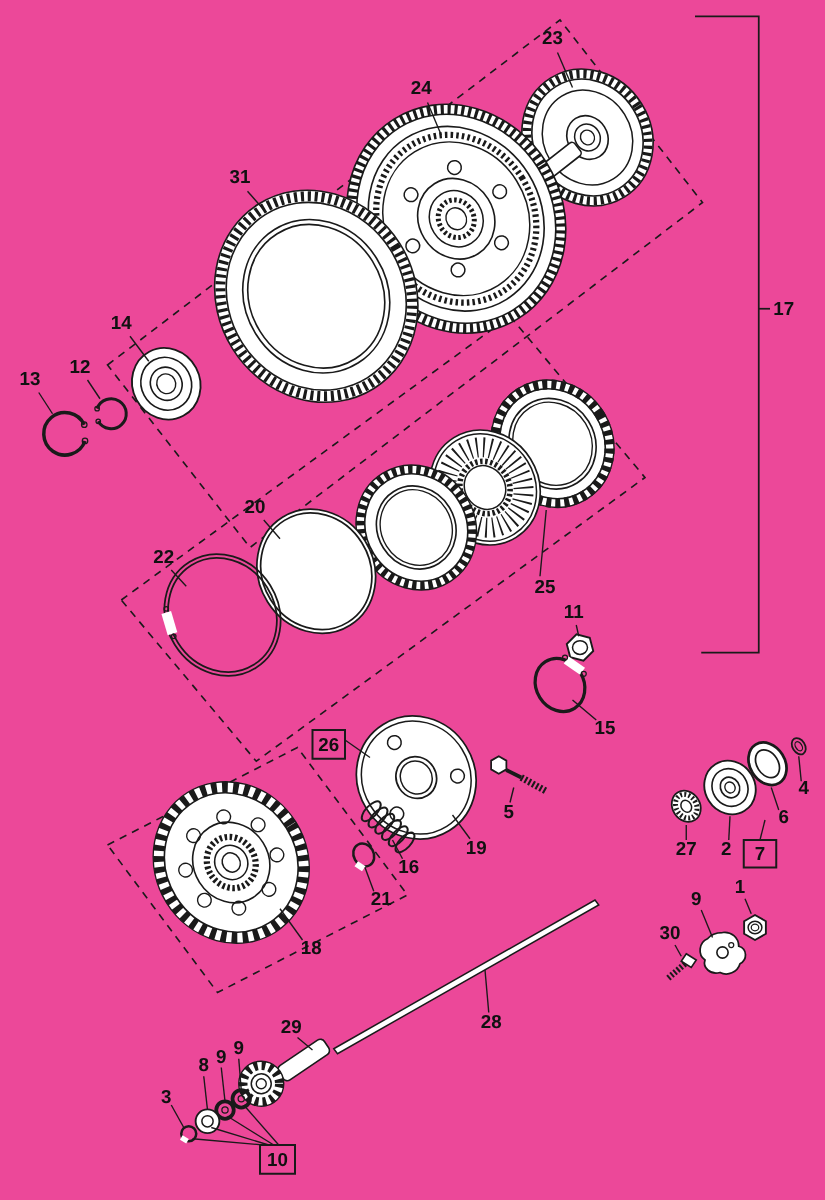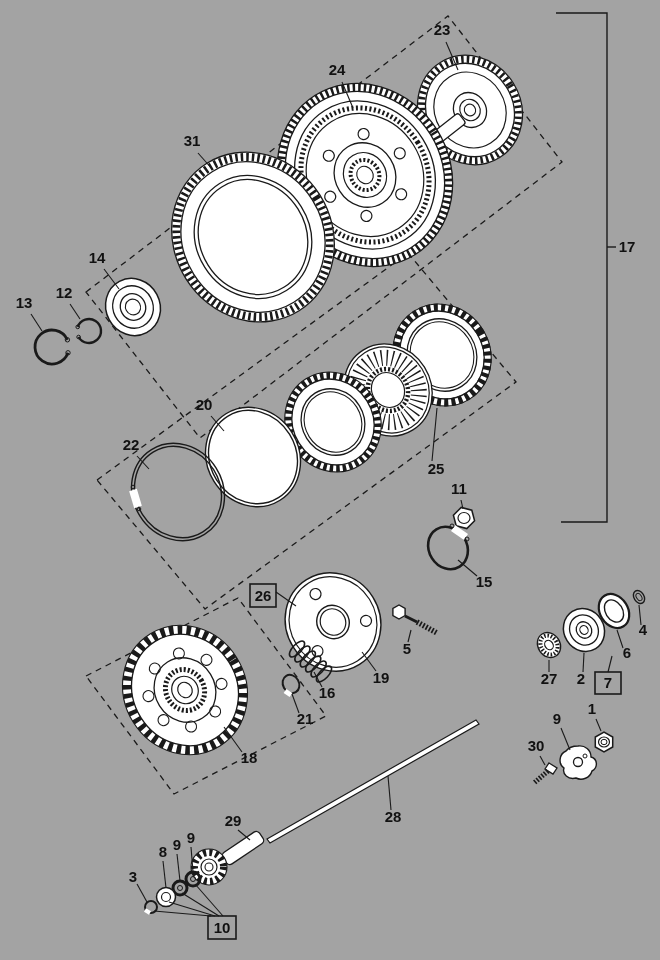--- a/index.html
+++ b/index.html
@@ -1,16 +1,16 @@
 <!DOCTYPE html>
 <html><head>
 <meta charset="utf-8">
 <style>
   html,body{margin:0;padding:0;background:#ffffff;}
-  .canvas{width:660px;height:960px;position:relative;background:#a3a3a3;overflow:hidden;
+  .canvas{width:660px;height:960px;position:relative;background:#ec4899;overflow:hidden;
           font-family:"Liberation Sans",sans-serif;}
   svg{display:block}
   .s{stroke:#1a1a1a;fill:none}
   .wf{stroke:#1a1a1a;fill:#ffffff}
   .cut{stroke:#ffffff;fill:none}
   .dash{stroke:#1a1a1a;fill:none;stroke-dasharray:6 5;stroke-width:1.3}
   text.cl{fill:#111111;stroke:none;font-family:"Liberation Sans",sans-serif;
           font-size:15px;font-weight:bold;text-anchor:middle}
 </style>
 </head>

